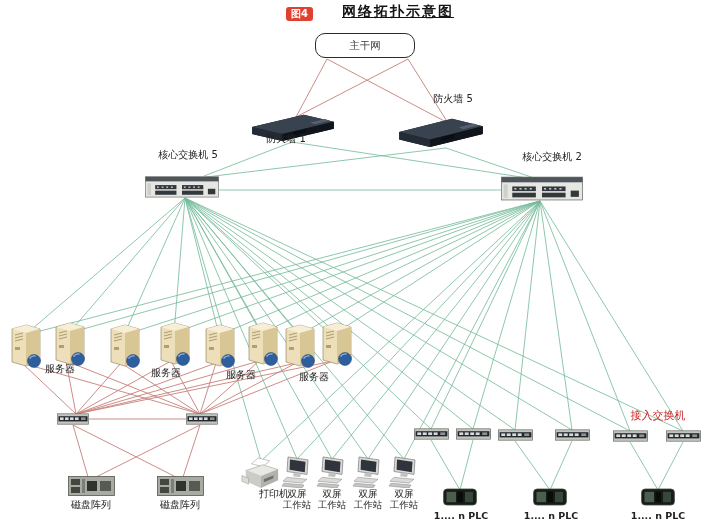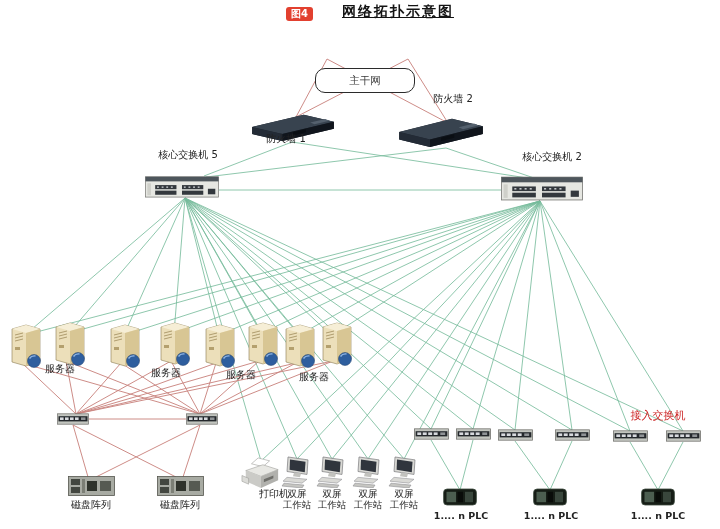--- a/index.html
+++ b/index.html
@@ -3,21 +3,21 @@
 <meta charset="utf-8">
 <style>
   html,body{margin:0;padding:0;background:#fff;}
   body{font-family:"DejaVu Sans","Liberation Sans",sans-serif;}
   .stage{position:relative;width:720px;height:529px;background:#ffffff;overflow:hidden;}
   .hdr{position:absolute;top:3px;left:286px;display:flex;align-items:flex-end;gap:9px;}
   .badge{color:#fff;font-size:10px;font-weight:bold;padding:1px 5px 2px 5px;border-radius:3px;line-height:1.1;}
   .title{font-size:14px;font-weight:bold;color:#141414;text-decoration:underline;letter-spacing:2px;margin-left:20px;}
   .backbone{position:absolute;left:315px;top:33px;width:100px;height:25px;border:1.6px solid #2b2b2b;
     border-radius:10px;display:flex;align-items:center;justify-content:center;
-    font-size:10.5px;color:#3a3a3a;background:#fff;box-sizing:border-box;margin-top:35px;}
+    font-size:10.5px;color:#3a3a3a;background:#fff;box-sizing:border-box;}
   #edges{position:absolute;left:0;top:0;}
   .node{position:absolute;}
   .node svg{display:block;}
   .dlabel{position:absolute;transform:translateX(-50%);font-size:10px;color:#222;
     white-space:pre-line;text-align:center;line-height:1.12;}
 </style>
 </head>
 <body>
 
 <svg width="0" height="0" style="position:absolute" aria-hidden="true">
@@ -338,21 +338,21 @@
       <svg viewBox="0 0 34 18" width="34" height="18" preserveAspectRatio="none">
         <use href="#sym-plc"></use>
       </svg>
     </div>
     <div class="node" style="left: 641px; top: 488px;">
       <svg viewBox="0 0 34 18" width="34" height="18" preserveAspectRatio="none">
         <use href="#sym-plc"></use>
       </svg>
     </div>
     <div class="dlabel" style="left: 286px; top: 93px; margin-top: 40px;">防火墙 1</div>
-    <div class="dlabel" style="left: 453px; top: 93px;">防火墙 2</div>
+    <div class="dlabel" style="left: 453px; top: 93px;">防火墙 5</div>
     <div class="dlabel" style="left: 188px; top: 149px;">核心交换机 5</div>
     <div class="dlabel" style="left: 552px; top: 151px;">核心交换机 2</div>
     <div class="dlabel" style="left: 60px; top: 363px;">服务器</div>
     <div class="dlabel" style="left: 166px; top: 367px;">服务器</div>
     <div class="dlabel" style="left: 241px; top: 369px;">服务器</div>
     <div class="dlabel" style="left: 314px; top: 371px;">服务器</div>
     <div class="dlabel" style="left: 91px; top: 499px;">磁盘阵列</div>
     <div class="dlabel" style="left: 180px; top: 499px;">磁盘阵列</div>
     <div class="dlabel" style="left: 258px; top: 488px; margin-left: 16px;">打印机</div>
     <div class="dlabel" style="left: 297px; top: 489px; font-size: 9.5px;">双屏

